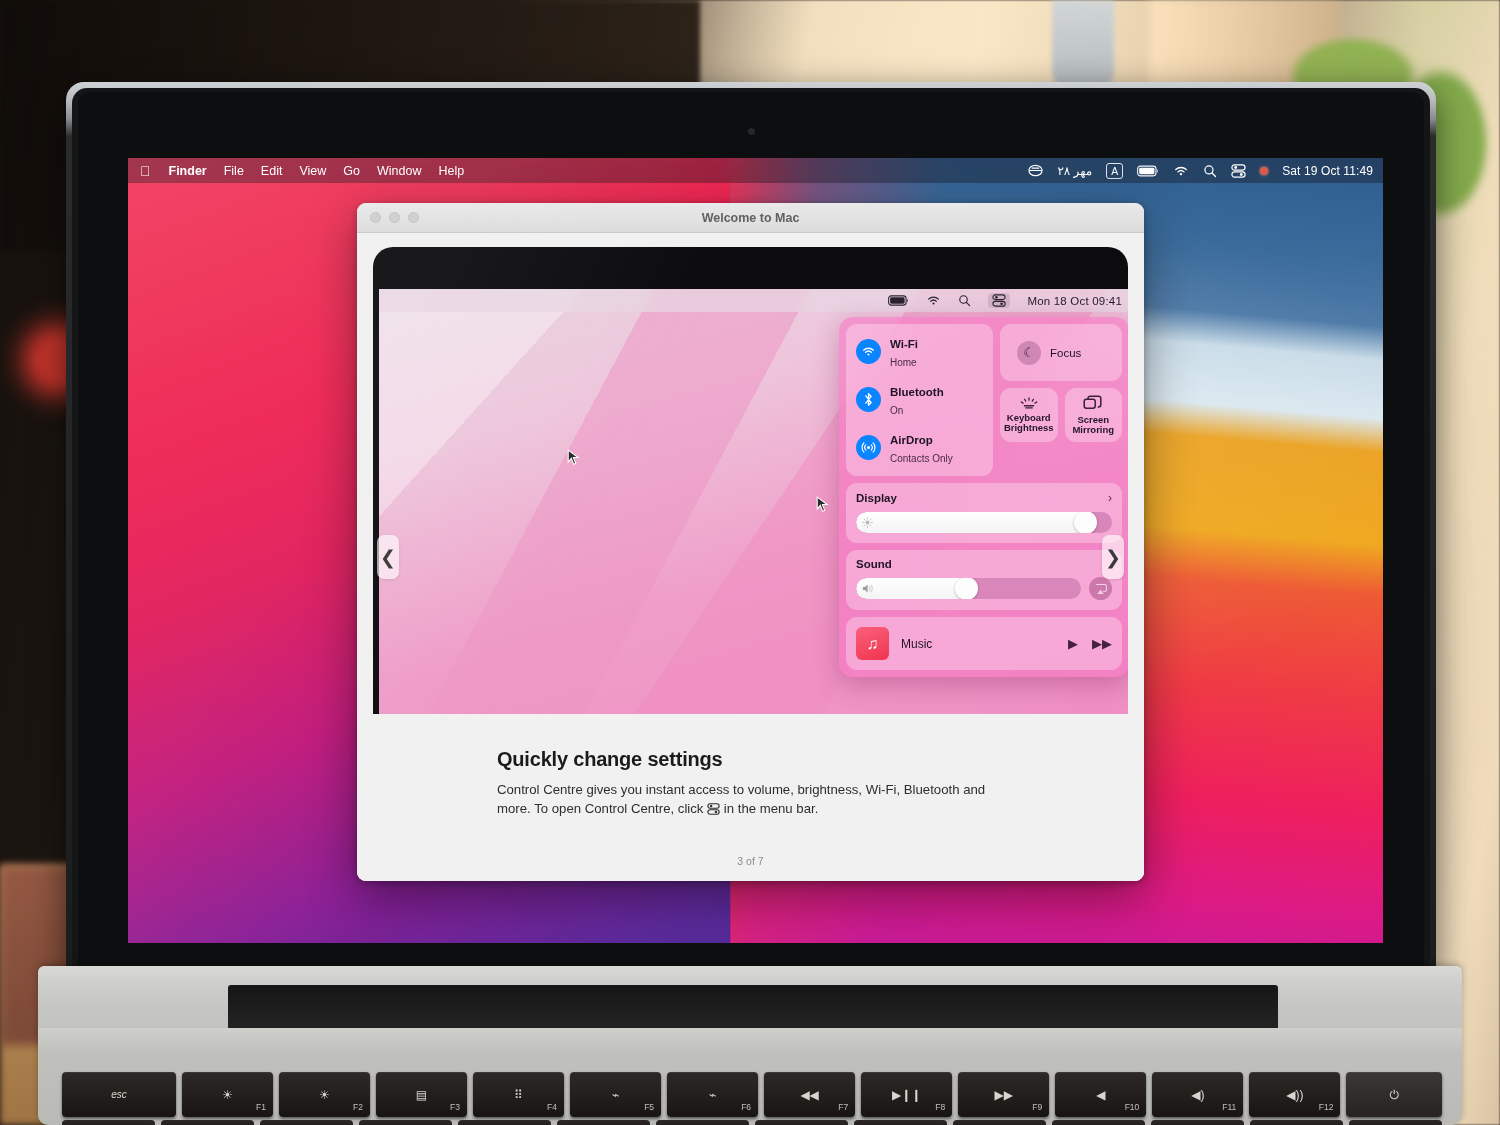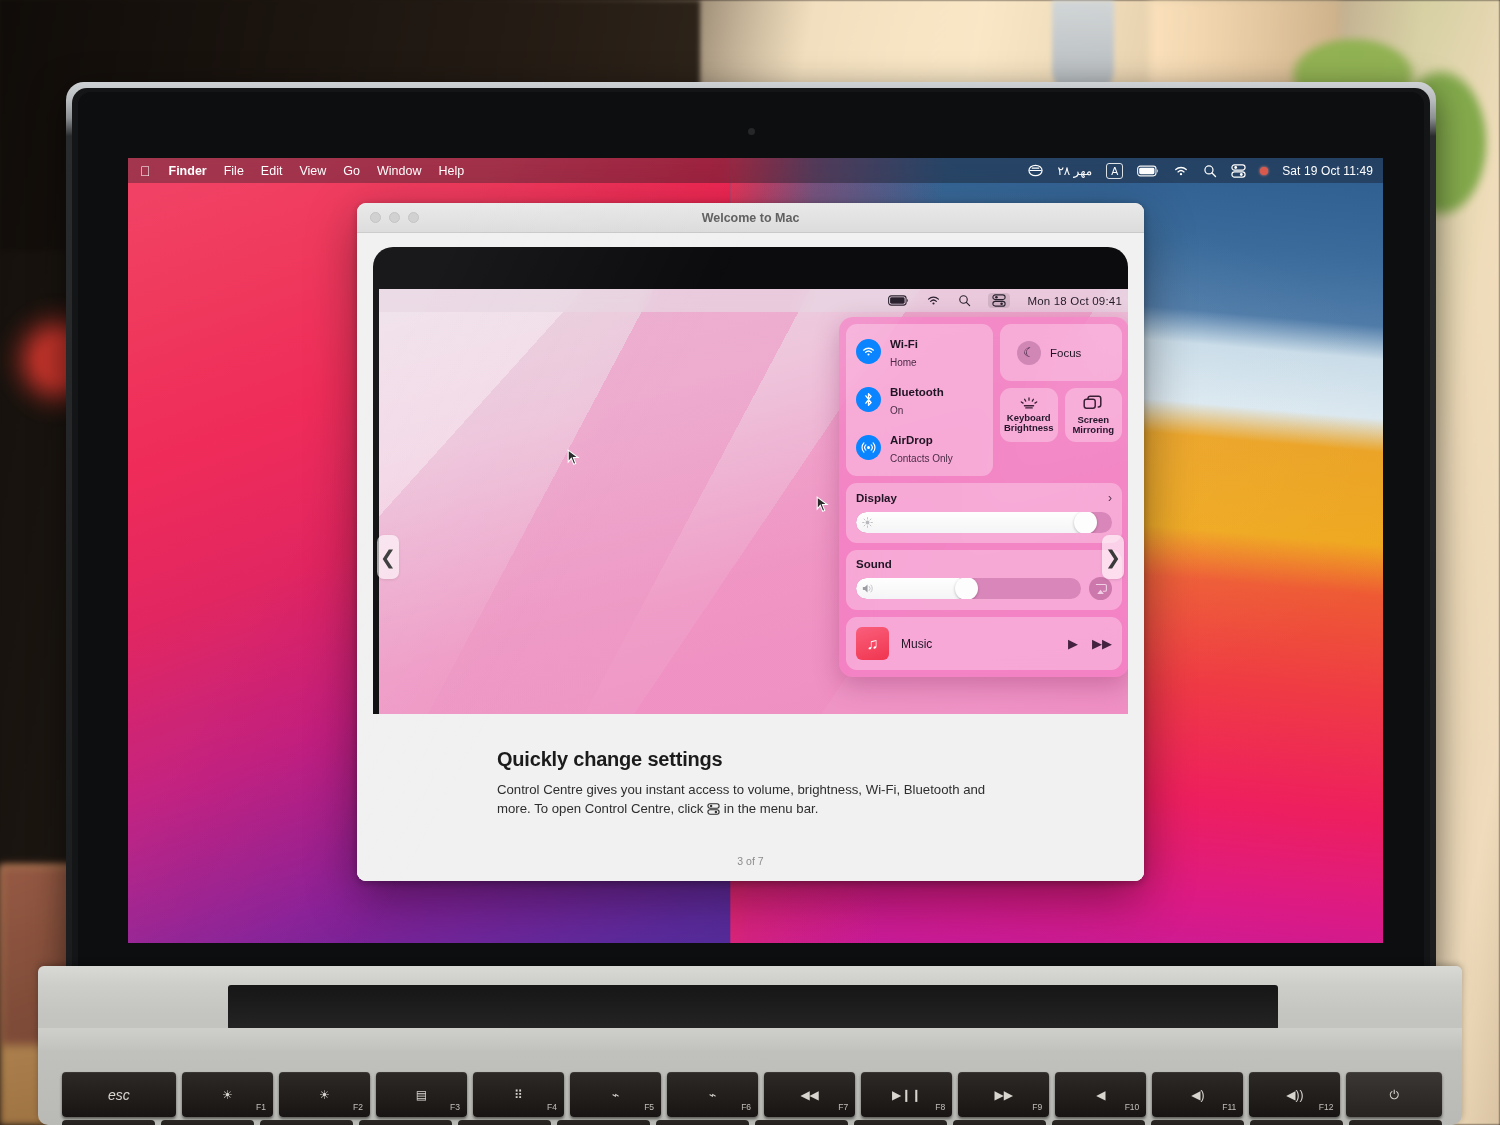--- a/index.html
+++ b/index.html
@@ -320,21 +320,21 @@
     background:linear-gradient(180deg,#2c2927 0%, #211e1c 55%, #171413 100%);
     box-shadow:0 2px 3px rgba(0,0,0,.5), inset 0 1px 0 rgba(255,255,255,.07);
     position:relative; color:#e8e4de;
     display:flex; align-items:center; justify-content:center;
   }
   .key .glyph { font-size:12px; opacity:.92; display:flex; align-items:center; justify-content:center; }
   .key .fn {
     position:absolute; right:7px; bottom:5px; font-size:8.5px; opacity:.8;
   }
   .key.esc { flex:1.25; }
-  .key.esc .glyph { font-size:14px; font-style:italic; }
+  .key.esc .glyph { font-size:10px; font-style:italic; }
   .key.power { flex:1.05; background:linear-gradient(180deg,#3a3734,#262321); }
   .krow2 {
     position:absolute; left:62px; top:1120px; width:1380px; height:10px;
     display:flex; gap:6px;
   }
   .key2 {
     flex:1; height:12px; border-radius:4px 4px 0 0;
     background:linear-gradient(180deg,#2a2724,#1a1716);
   }
   .glossy {

